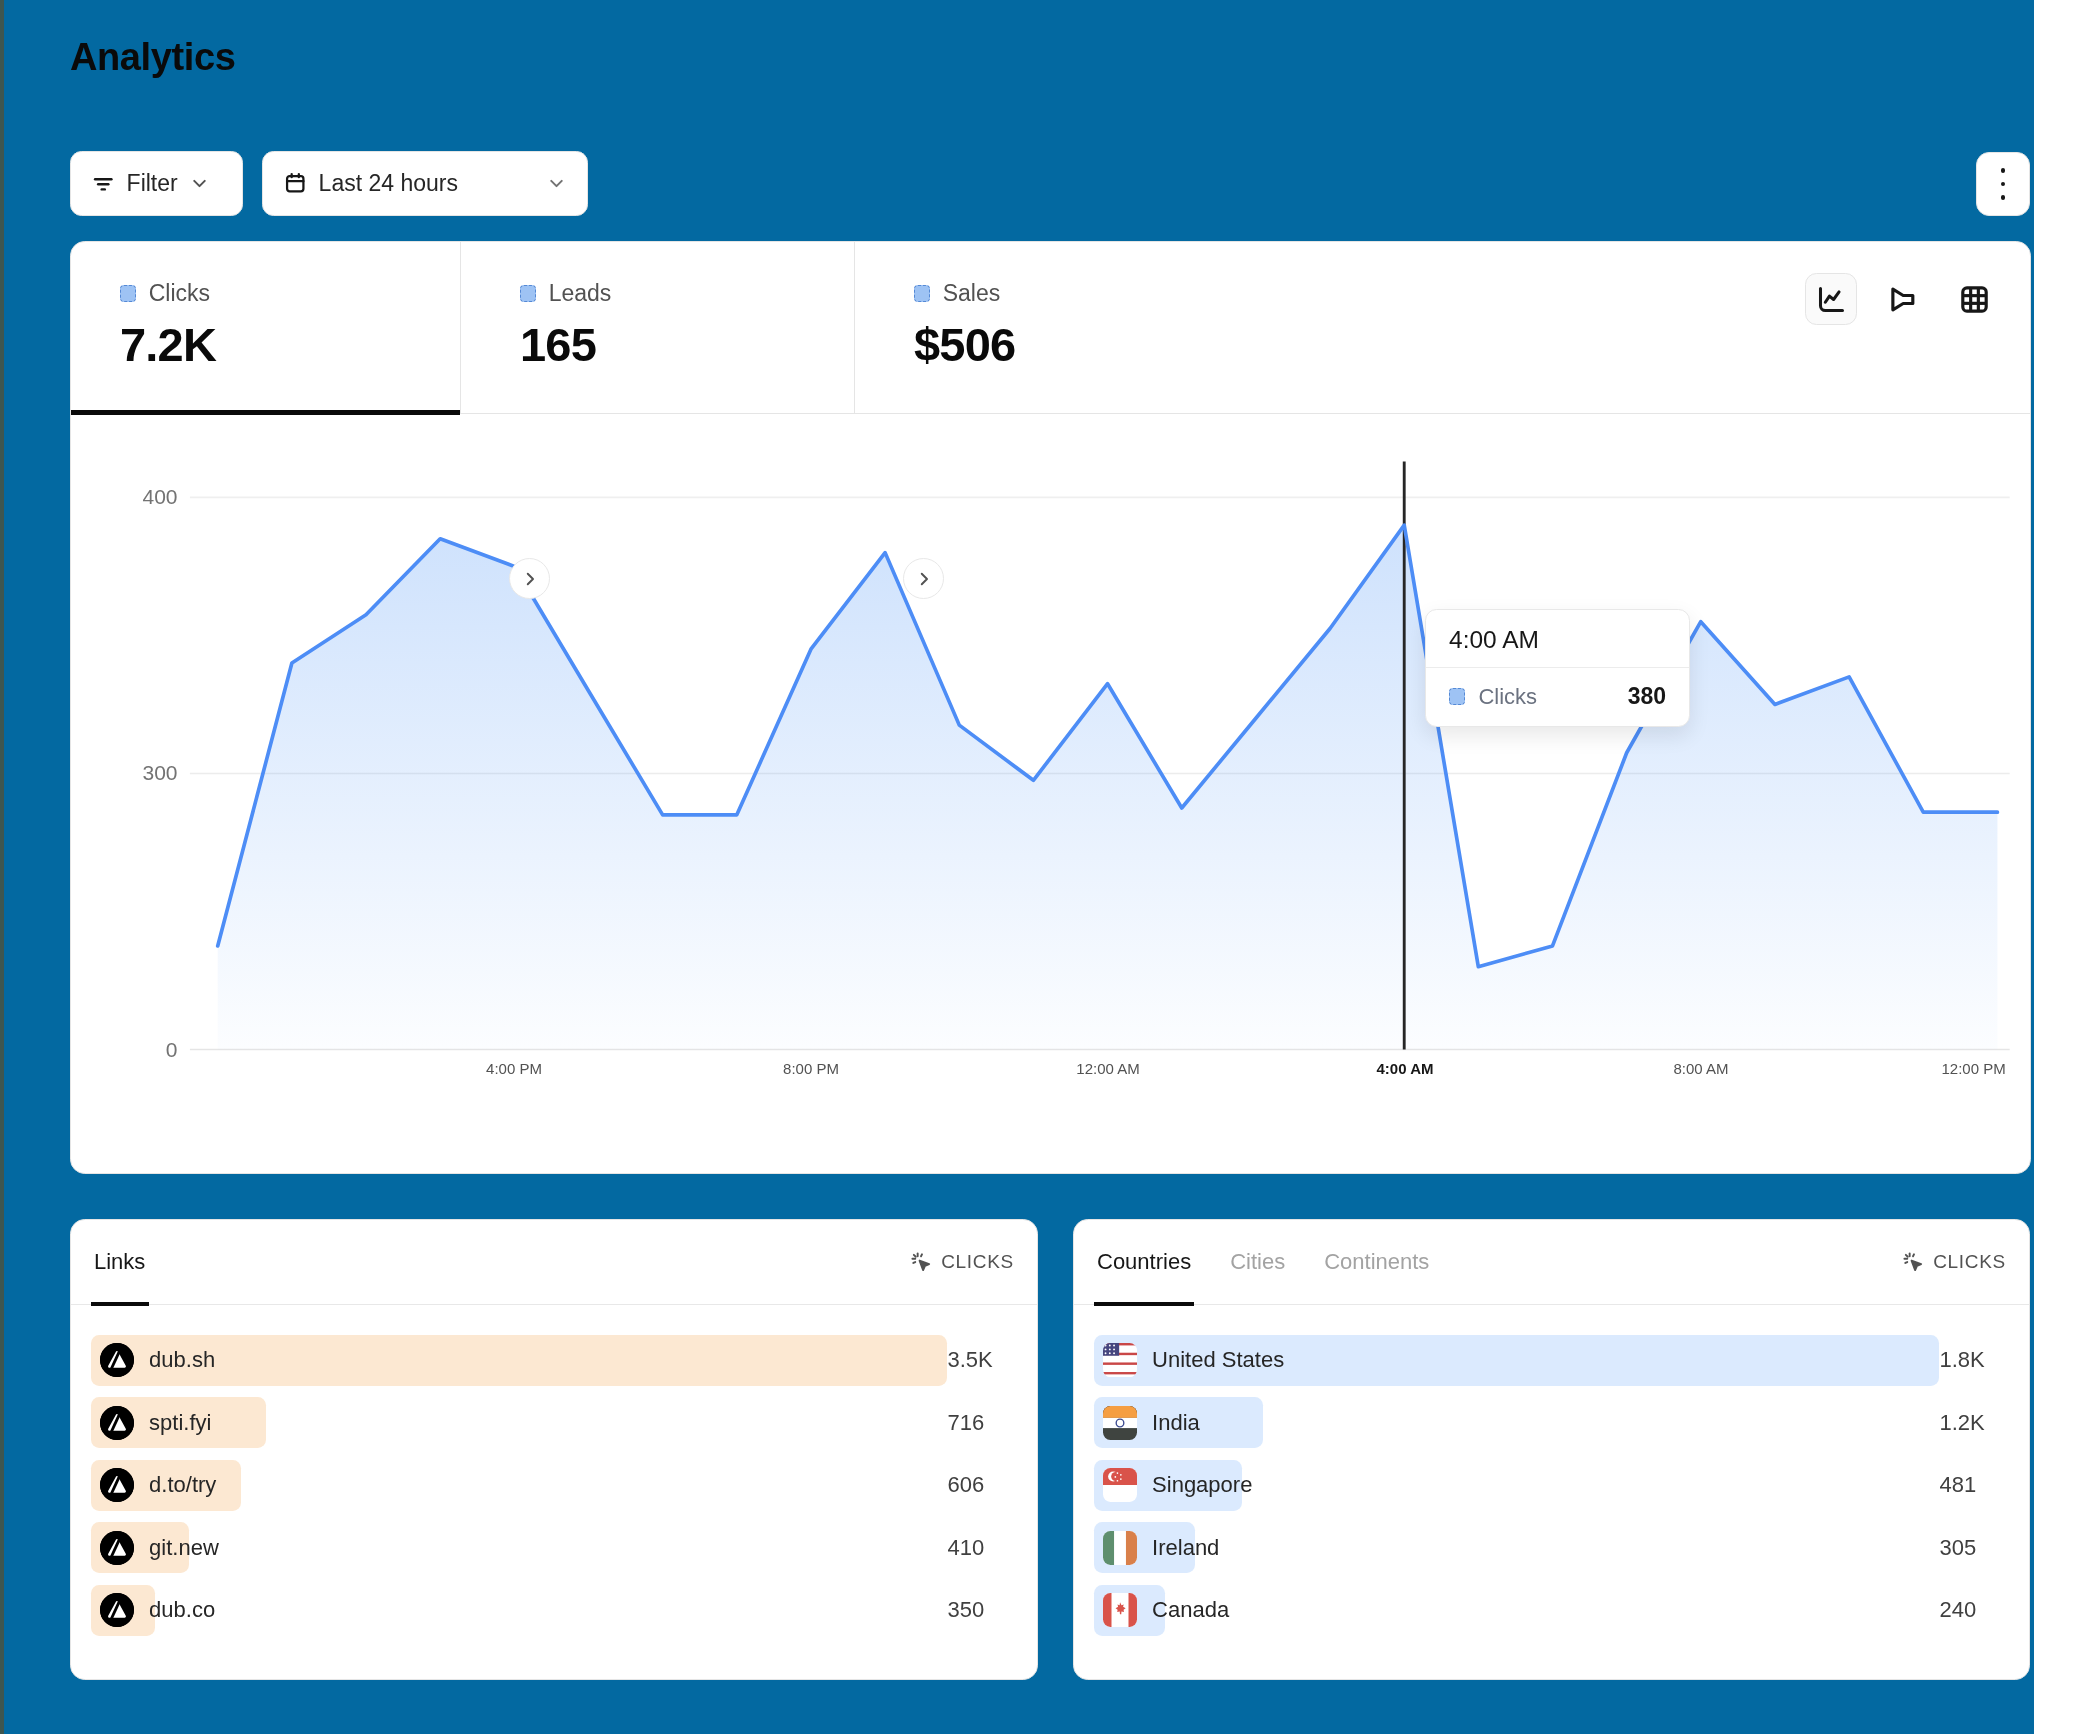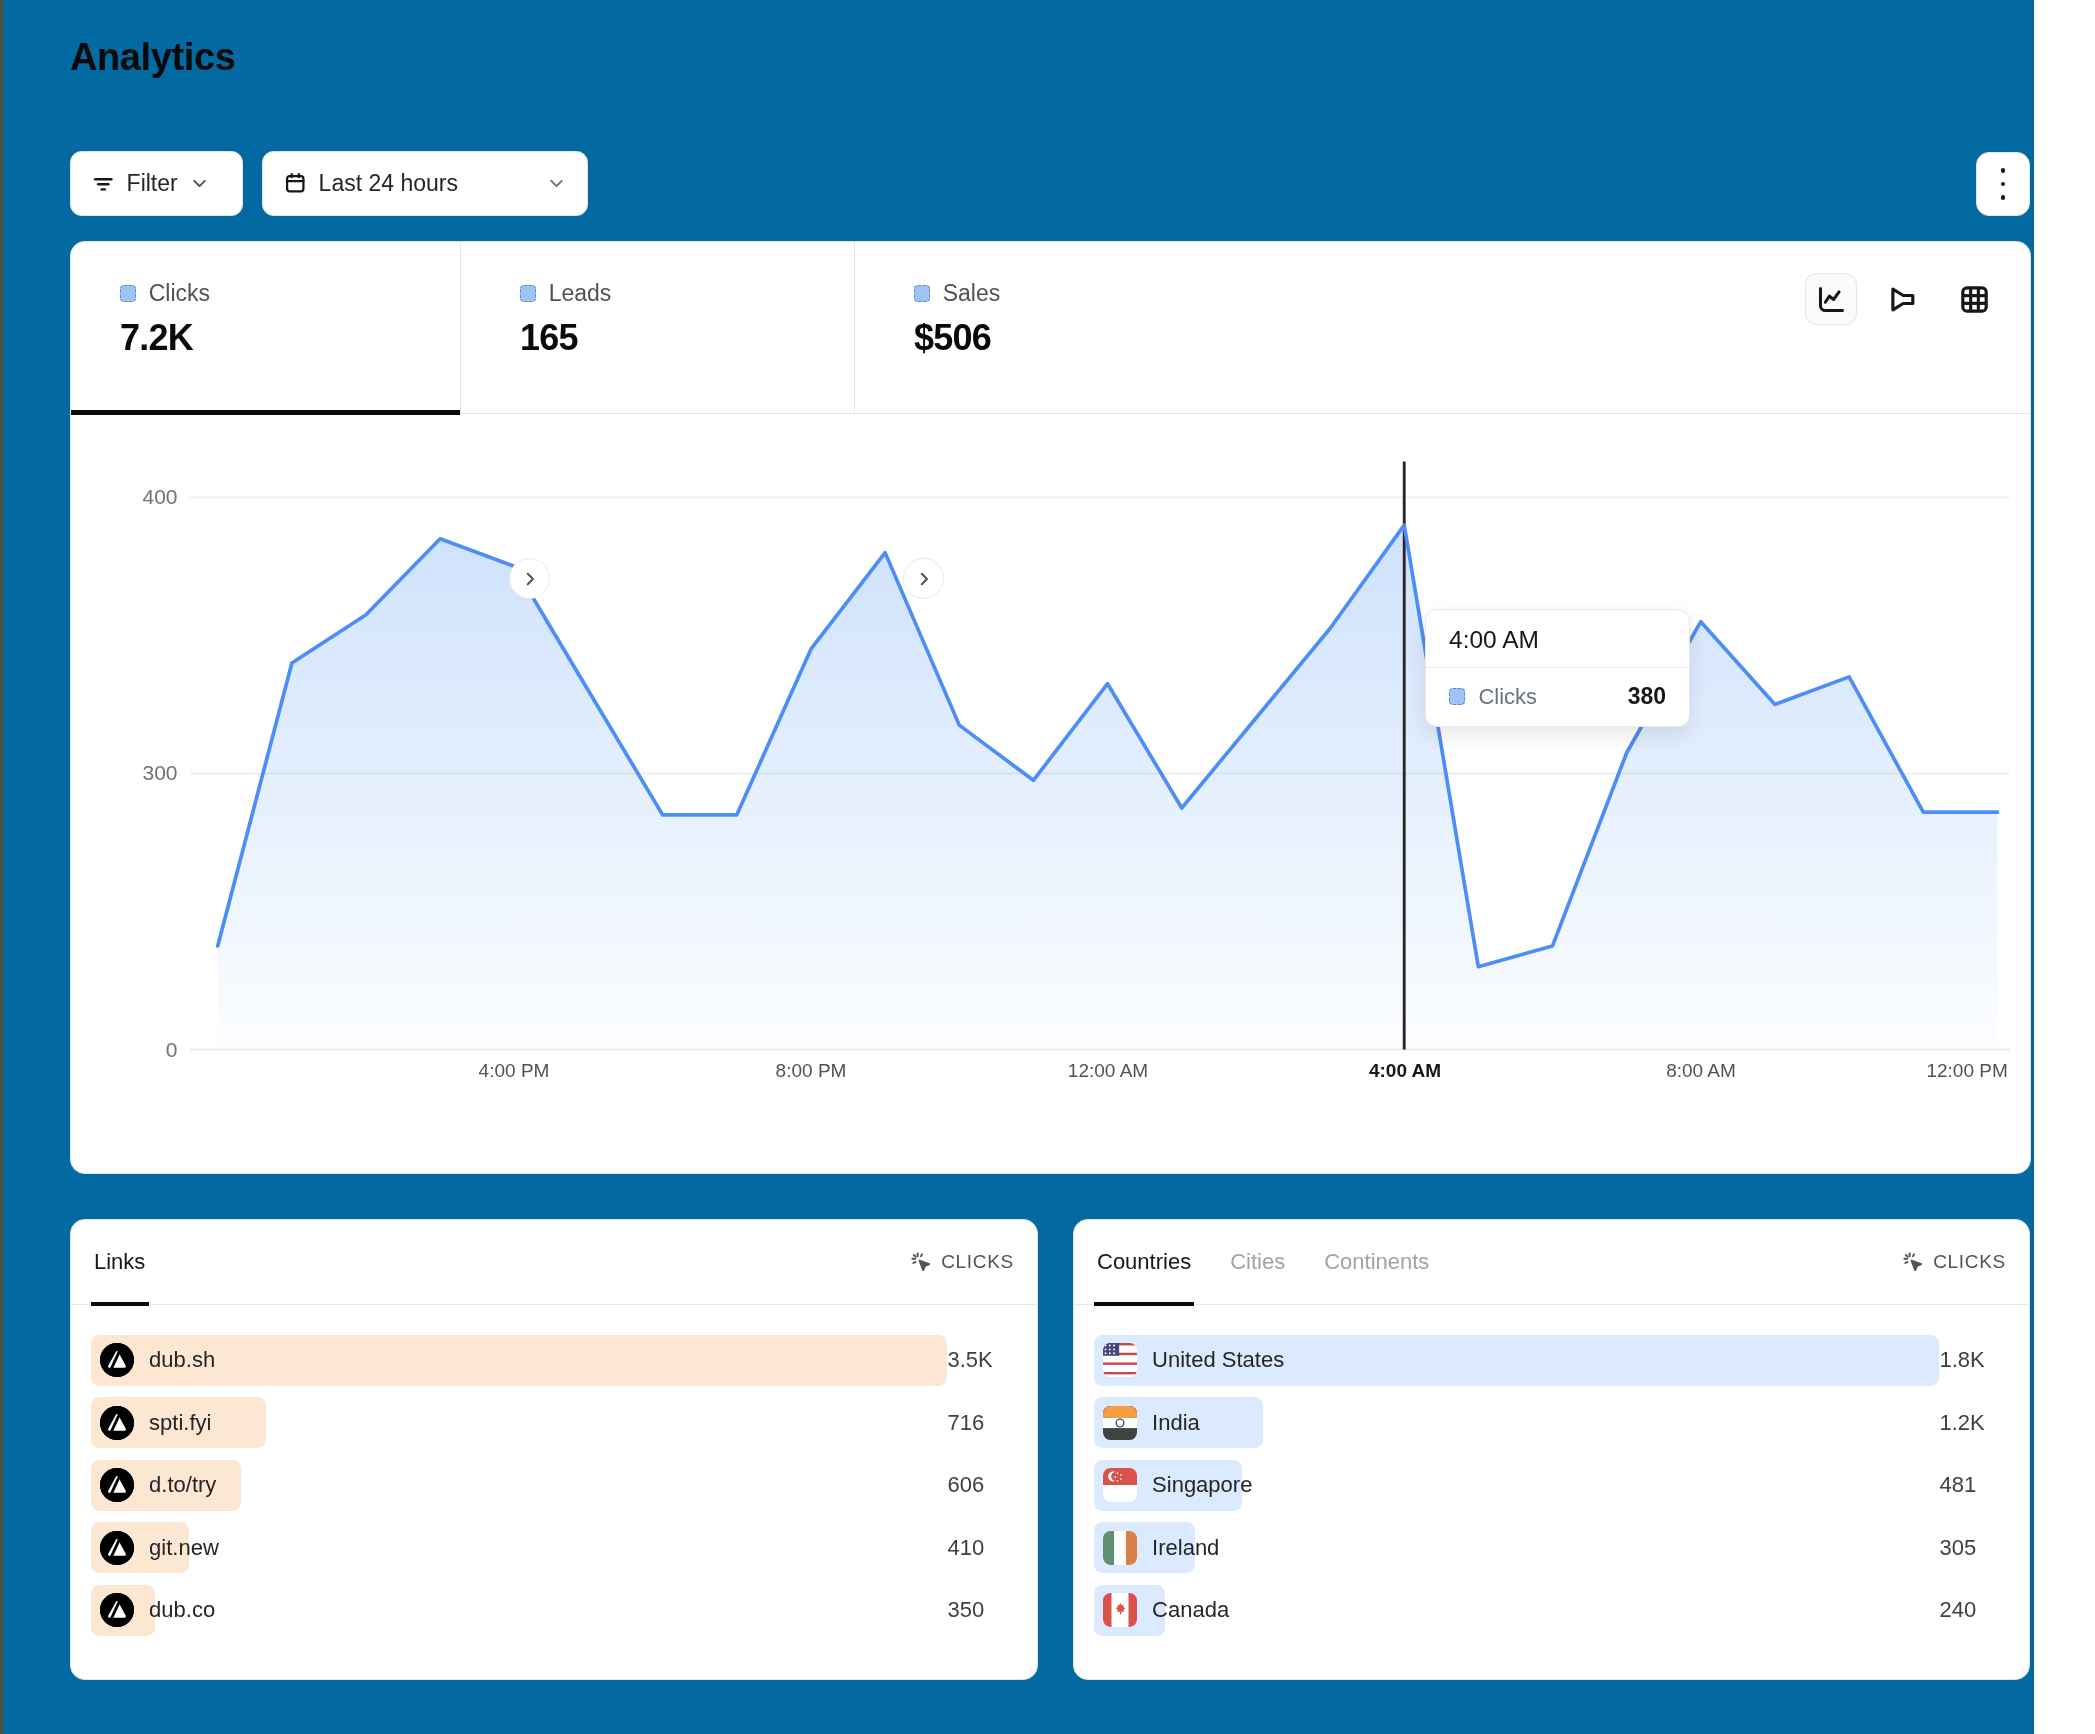--- a/index.html
+++ b/index.html
@@ -28,34 +28,34 @@
 
   
   #chart-card { left:70px; top:241px; width:1961px; height:933px; border:1.6px solid #e5e5e5; border-radius:14.7px; background:#fff; }
   #tabs-row { position:absolute; left:0; top:0; right:0; height:172px; border-bottom:1.6px solid #e5e5e5; display:flex; }
   .metric-tab { position:relative; padding-top:38px; cursor:pointer; }
   .metric-tab.t0 { width:389px; padding-left:49px; }
   .metric-tab.t1 { width:394px; padding-left:59px; border-left:1.6px solid #e5e5e5; }
   .metric-tab.t2 { flex:1; padding-left:59px; border-left:1.6px solid #e5e5e5; }
   .metric-tab .lab { display:flex; align-items:center; gap:12.3px; font-size:23px; color:#525252; }
   .swatch { width:16.4px; height:16.4px; border-radius:4.1px; background:#9ec3f4; border:1.6px dashed rgba(47,107,197,0.65); }
-  .metric-tab .val { margin-top:9.8px; font-size:36px; font-weight:700; color:#0a0a0a; letter-spacing:-0.8px; }
+  .metric-tab .val { margin-top:9.8px; font-size:47px; font-weight:700; color:#0a0a0a; letter-spacing:-0.8px; }
   .metric-tab.active::after { content:""; position:absolute; left:0; right:0; bottom:-1.6px; height:4.9px; background:#0a0a0a; }
   .next-circle { position:absolute; top:316px; width:41px; height:41px; border-radius:50%; background:#fff;
     border:1.6px solid #e8e8e8; display:flex; align-items:center; justify-content:center; z-index:5; cursor:pointer; }
   #next1 { left:438px; } #next2 { left:832px; }
 
   #view-icons { position:absolute; right:29.5px; top:31px; display:flex; align-items:center; gap:19.6px; }
   .vicon { width:52px; height:52px; border-radius:11.5px; display:flex; align-items:center; justify-content:center; cursor:pointer; }
   .vicon.active { background:#fafafa; border:1.6px solid #e5e5e5; }
 
   
   #chart-body { position:absolute; left:0; top:172px; right:0; bottom:0; }
   .ylab { position:absolute; left:24.5px; width:82px; text-align:right; font-size:21px; color:#737373; }
-  .xlab { position:absolute; top:646px; transform:translateX(-50%); font-size:19px; color:#525252; white-space:nowrap; }
+  .xlab { position:absolute; top:646px; transform:translateX(-50%); font-size:15px; color:#525252; white-space:nowrap; }
   .xlab.em { color:#171717; font-weight:700; }
   .xlab.last { transform:translateX(-88%); }
 
   
   #tooltip { position:absolute; left:1354px; top:195px; width:265px; background:#fff; border:1.6px solid #e8e8e8;
     border-radius:11.5px; box-shadow:0 8.2px 21px rgba(0,0,0,0.09); z-index:6; }
   #tooltip .tt-head { padding:16.4px 23px 13px; font-size:24.5px; color:#171717; border-bottom:1.6px solid #ececec; }
   #tooltip .tt-row { display:flex; align-items:center; padding:14.7px 23px 16.4px; gap:13px; }
   #tooltip .tt-row .name { font-size:22px; color:#6b7280; flex:1; }
   #tooltip .tt-row .num { font-size:23px; font-weight:700; color:#171717; }

